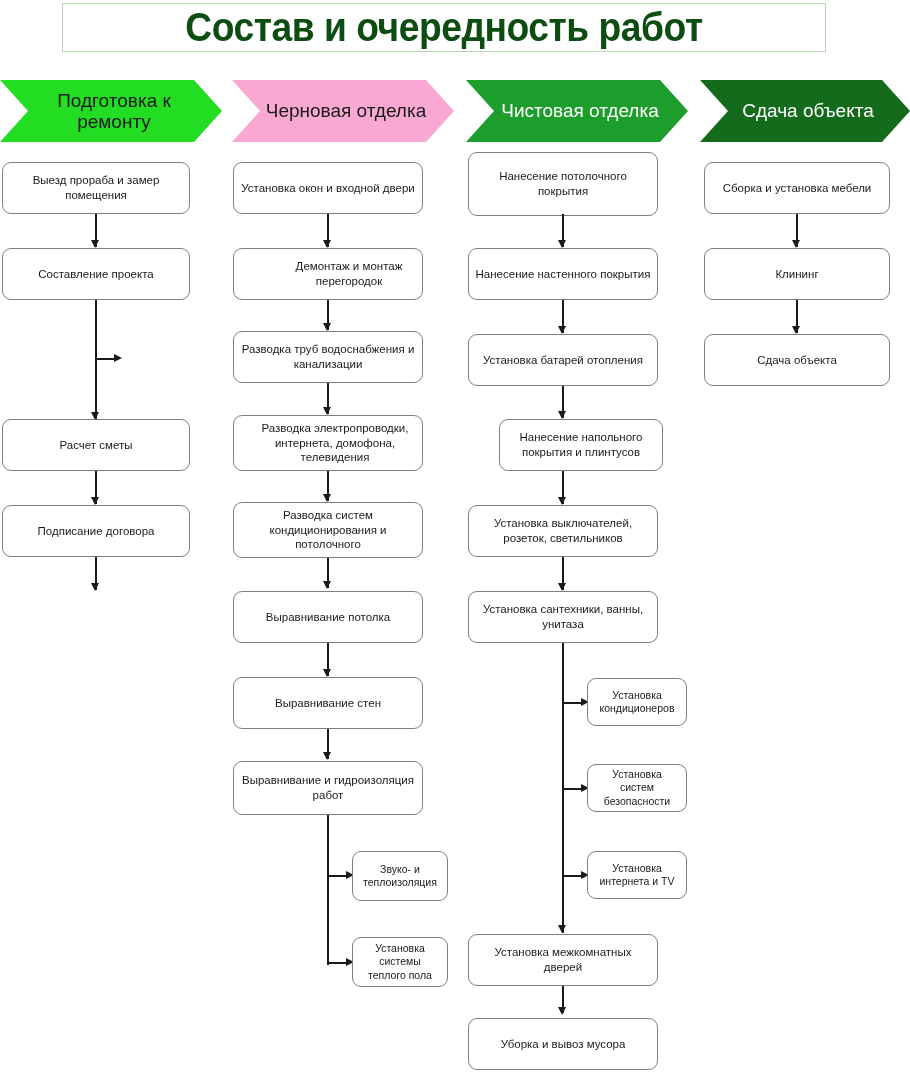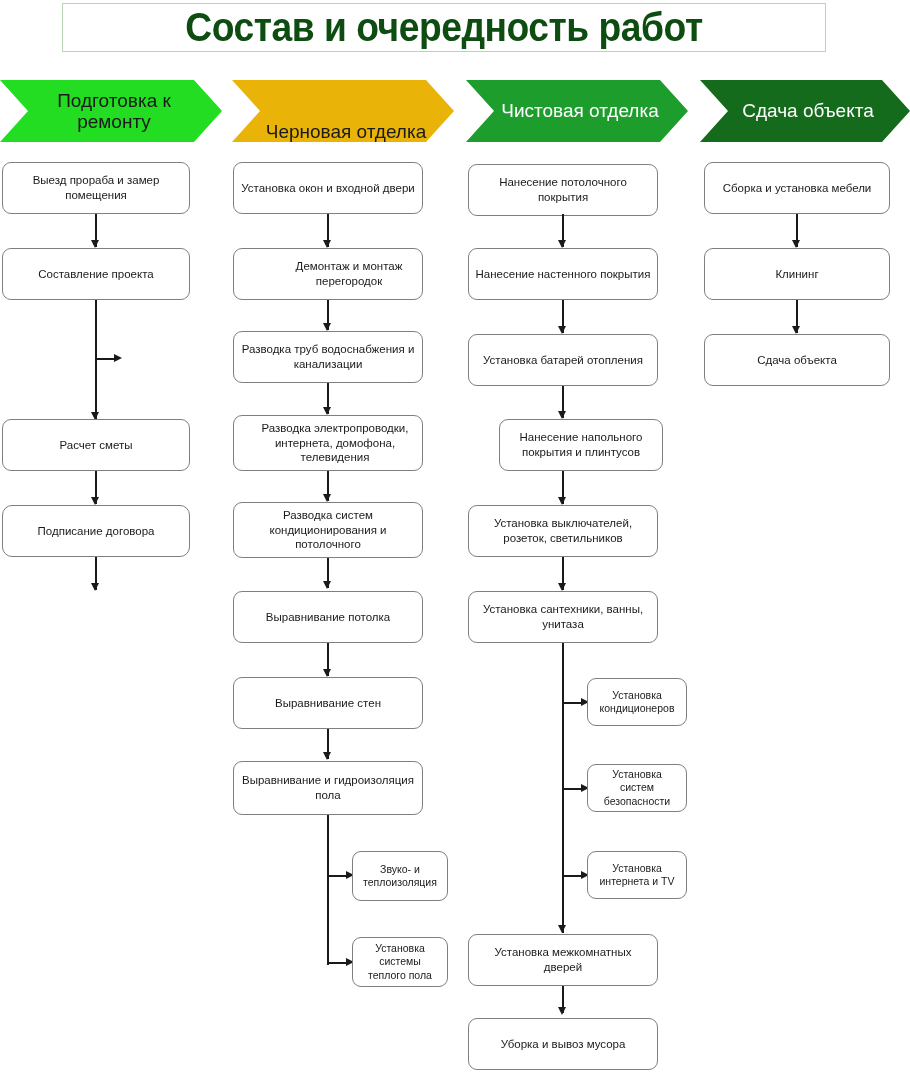--- a/index.html
+++ b/index.html
@@ -80,21 +80,21 @@
 
 <div id="stage">
 
   <div class="title-box" style="border-color: rgb(185, 214, 180);">
     <div class="title-text" style="color: rgb(13, 77, 17);">Состав и очередность работ</div>
   </div>
 
   <div class="chev" id="chev1" style="left: 0px; width: 222px; background: rgb(34, 221, 34); color: rgb(26, 26, 26);">
     <span>Подготовка к ремонту</span>
   </div>
-  <div class="chev" id="chev2" style="left: 232px; width: 222px; background: #eab308; color: rgb(26, 26, 26); align-items: flex-end;">
+  <div class="chev" id="chev2" style="left: 232px; width: 222px; background: #f9a8d4; color: rgb(26, 26, 26);">
     <span>Черновая отделка</span>
   </div>
   <div class="chev" id="chev3" style="left: 466px; width: 222px; background: rgb(29, 158, 44); color: rgb(255, 255, 255);">
     <span>Чистовая отделка</span>
   </div>
   <div class="chev" id="chev4" style="left: 700px; width: 210px; background: rgb(21, 107, 28); color: rgb(255, 255, 255);">
     <span>Сдача объекта</span>
   </div>
 
   <div class="node big" style="left:2px;top:162px;width:188px;height:52px;">
@@ -111,21 +111,21 @@
 
   <div class="hline" style="left:95px;top:358px;width:22px;"></div>
   <div class="arrow-right" style="left:114px;top:354px;"></div>
 
   <div class="node big" style="left:2px;top:419px;width:188px;height:52px;">
     <span>Расчет сметы</span>
   </div>
   <div class="vline" style="left:95px;top:471px;height:33px;"></div>
   <div class="arrow-down" style="left:91px;top:497px;"></div>
 
-  <div class="node big" style="left:2px;top:505px;width:188px;height:52px;border-radius:10px;">
+  <div class="node big" style="left:2px;top:505px;width:188px;height:52px;">
     <span>Подписание договора</span>
   </div>
   <div class="vline" style="left:95px;top:557px;height:33px;"></div>
   <div class="arrow-down" style="left:91px;top:583px;"></div>
 
 
   <div class="node big" style="left:233px;top:162px;width:190px;height:52px;">
     <span>Установка окон и входной двери</span>
   </div>
   <div class="vline" style="left:327px;top:214px;height:33px;"></div>
@@ -161,38 +161,38 @@
   <div class="vline" style="left:327px;top:643px;height:33px;"></div>
   <div class="arrow-down" style="left:323px;top:669px;"></div>
 
   <div class="node big" style="left:233px;top:677px;width:190px;height:52px;">
     <span>Выравнивание стен</span>
   </div>
   <div class="vline" style="left:327px;top:729px;height:30px;"></div>
   <div class="arrow-down" style="left:323px;top:752px;"></div>
 
   <div class="node big" style="left:233px;top:761px;width:190px;height:54px;">
-    <span>Выравнивание и гидроизоляция пола</span>
+    <span>Выравнивание и гидроизоляция работ</span>
   </div>
 
   <div class="vline" style="left:327px;top:815px;height:150px;"></div>
 
   <div class="hline" style="left:327px;top:875px;width:22px;"></div>
   <div class="arrow-right" style="left:346px;top:871px;"></div>
   <div class="node small" style="left:352px;top:851px;width:96px;height:50px;">
     <span>Звуко- и теплоизоляция</span>
   </div>
 
   <div class="hline" style="left:327px;top:962px;width:22px;"></div>
   <div class="arrow-right" style="left:346px;top:958px;"></div>
   <div class="node small" style="left:352px;top:937px;width:96px;height:50px;">
     <span>Установка системы теплого пола</span>
   </div>
 
-  <div class="node big" style="left:468px;top:164px;width:190px;height:52px;">
+  <div class="node big" style="left:468px;top:152px;width:190px;height:64px;">
     <span>Нанесение потолочного покрытия</span>
   </div>
   <div class="vline" style="left:562px;top:214px;height:33px;"></div>
   <div class="arrow-down" style="left:558px;top:240px;"></div>
 
   <div class="node big" style="left:468px;top:248px;width:190px;height:52px;align-items:center;">
     <span>Нанесение настенного покрытия</span>
   </div>
   <div class="vline" style="left:562px;top:300px;height:33px;"></div>
   <div class="arrow-down" style="left:558px;top:326px;"></div>

